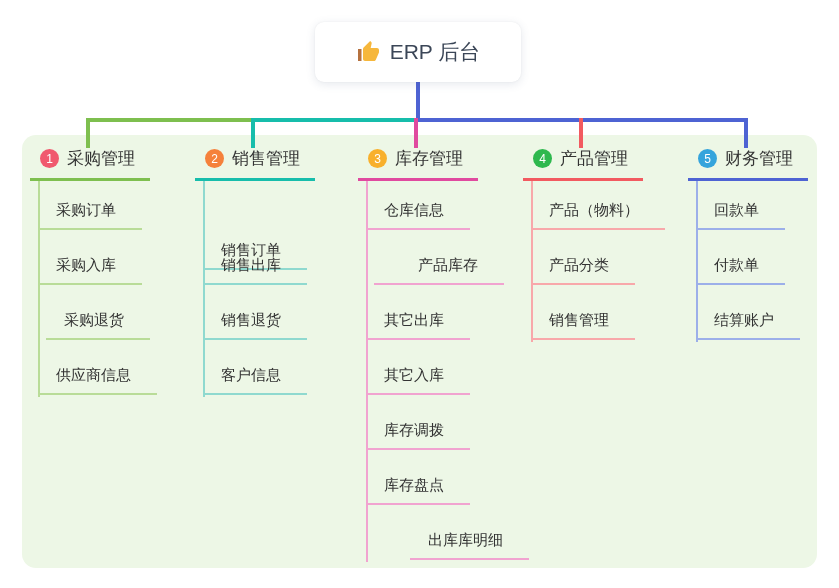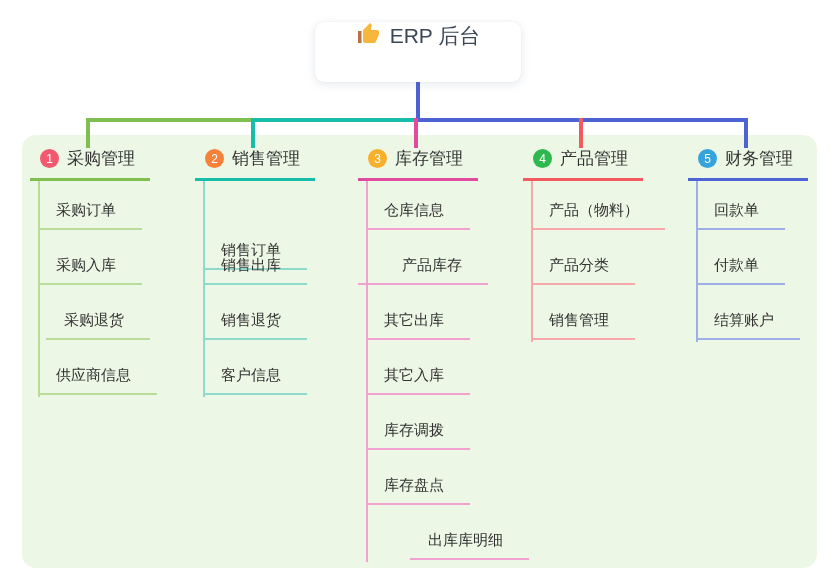--- a/index.html
+++ b/index.html
@@ -7,21 +7,21 @@
   body { font-family:"Liberation Sans","DejaVu Sans",sans-serif; }
 
   .stage { position:relative; width:839px; height:588px; background:#fff; overflow:hidden; }
 
   .panel { position:absolute; left:22px; top:135px; width:795px; height:433px;
            border-radius:14px; z-index:0; }
 
   .root-card { position:absolute; left:315px; top:22px; width:206px; height:60px;
                background:#fff; border-radius:9px; z-index:3;
                box-shadow:0 2px 10px rgba(70,90,130,0.14), 0 0 2px rgba(0,0,0,0.06);
-               display:flex; align-items:flex-start; justify-content:center; gap:10px;
+               display:flex; align-items:center; justify-content:center; gap:10px;
                font-size:21px; color:#3b4657; white-space:nowrap; }
 
   .seg   { position:absolute; z-index:1; }
   .bus   { position:absolute; top:118px; height:4px; z-index:1; }
   .drop  { position:absolute; top:118px; width:4px; height:30px; z-index:1; }
 
   .branch-title { position:absolute; width:120px; display:flex; align-items:center; gap:8px;
                   padding:0 0 8px 10px; border-bottom:3px solid; font-size:17px; color:#333;
                   white-space:nowrap; z-index:2; }
   .badge { width:19px; height:19px; border-radius:50%; color:#fff; font-size:12px;
@@ -79,21 +79,21 @@
     <div class="sub-item" style="left: 203px; top: 254px; border-bottom-color: rgb(143, 217, 207);">销售出库</div>
     <div class="sub-item" style="left: 203px; top: 309px; border-bottom-color: rgb(143, 217, 207);">销售退货</div>
     <div class="sub-item" style="left: 203px; top: 364px; border-bottom-color: rgb(143, 217, 207);">客户信息</div>
     <div class="drop" style="left: 414px; background: rgb(224, 74, 159);"></div>
     <div class="branch-title" style="left: 358px; top: 147px; border-bottom-color: rgb(224, 74, 159);">
       <span class="badge" style="background: rgb(248, 176, 44);">3</span>
       <span>库存管理</span>
     </div>
     <div class="vline" style="left: 366px; top: 178px; height: 384px; background: rgb(241, 163, 208);"></div>
     <div class="sub-item" style="left: 366px; top: 199px; border-bottom-color: rgb(241, 163, 208);">仓库信息</div>
-    <div class="sub-item" style="left: 358px; top: 254px; border-bottom-color: rgb(241, 163, 208); padding-left: 44px;">产品库存</div>
+    <div class="sub-item" style="left: 374px; top: 254px; border-bottom-color: rgb(241, 163, 208); padding-left: 44px;">产品库存</div>
     <div class="sub-item" style="left: 366px; top: 309px; border-bottom-color: rgb(241, 163, 208);">其它出库</div>
     <div class="sub-item" style="left: 366px; top: 364px; border-bottom-color: rgb(241, 163, 208);">其它入库</div>
     <div class="sub-item" style="left: 366px; top: 419px; border-bottom-color: rgb(241, 163, 208);">库存调拨</div>
     <div class="sub-item" style="left: 366px; top: 474px; border-bottom-color: rgb(241, 163, 208);">库存盘点</div>
     <div class="sub-item" style="left: 366px; top: 529px; border-bottom-color: rgb(241, 163, 208); margin-left: 44px;">出库库明细</div>
     <div class="drop" style="left: 579px; background: rgb(242, 90, 96);"></div>
     <div class="branch-title" style="left: 523px; top: 147px; border-bottom-color: rgb(242, 90, 96);">
       <span class="badge" style="background: rgb(46, 184, 78);">4</span>
       <span>产品管理</span>
     </div>

